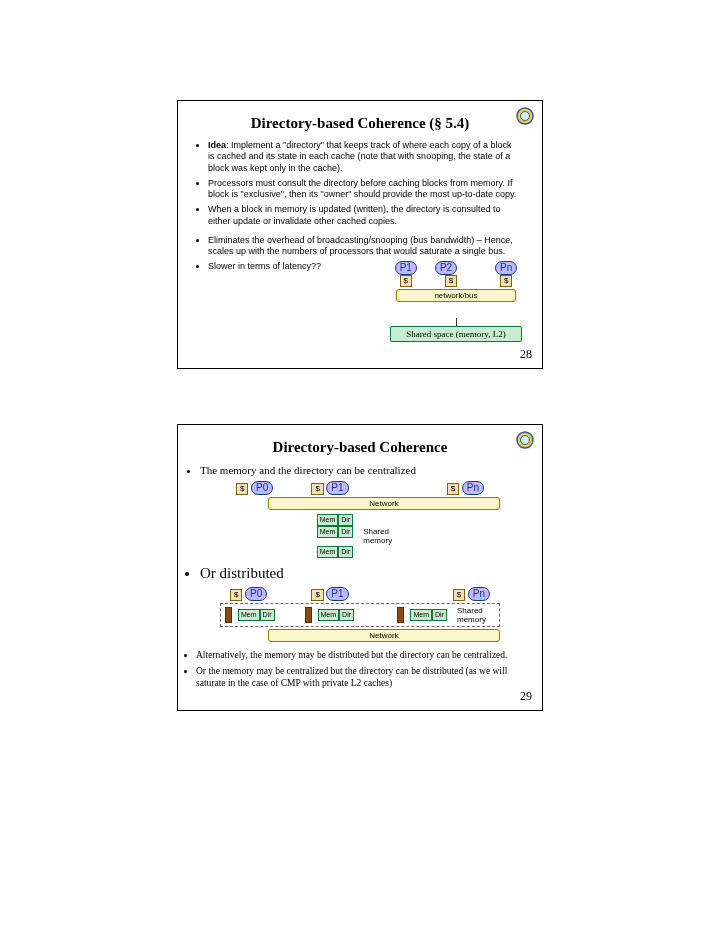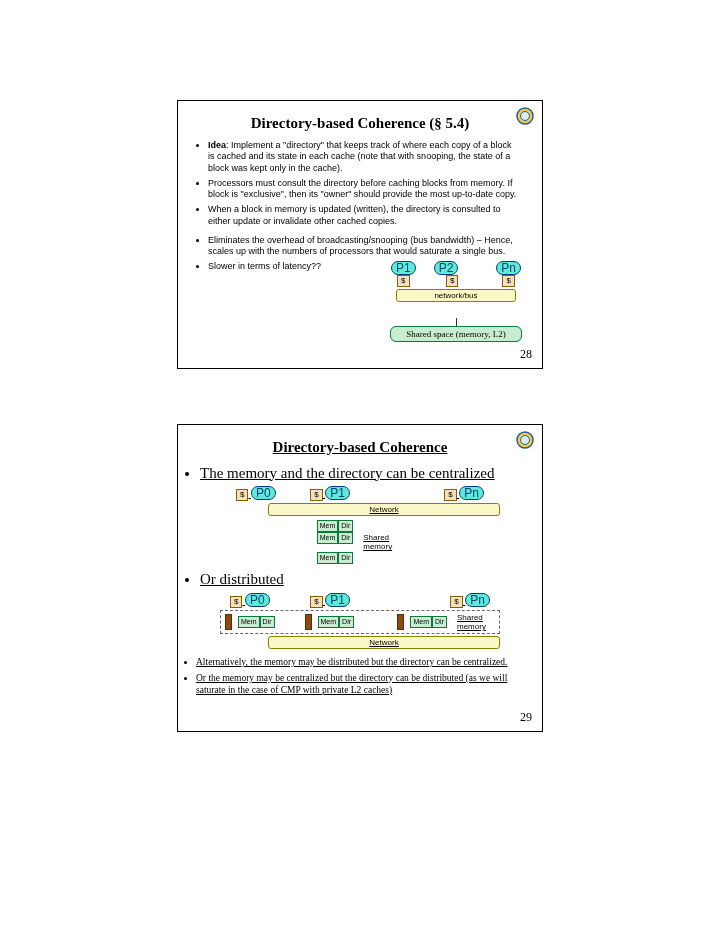--- a/index.html
+++ b/index.html
@@ -53,23 +53,23 @@
   margin-bottom: 4px;
   line-height: 1.25;
 }
 .diagram {
   position: relative;
 }
 
 .proc {
   display: inline-block;
   border: 1px solid #004080;
-  background: #5eead4;
+  background: #c4b5fd;
   color: #004080;
-  font-size: 12px;
+  font-size: 10px;
   padding: 0 4px;
   border-radius: 8px;
   line-height: 12px;
 }
 .cache {
   display: inline-block;
   border: 1px solid #806000;
   background: #f7e0b8;
   font-size: 8px;
   padding: 0 3px;
@@ -154,36 +154,36 @@
         <span class="proc">P2</span><br>
         <span class="cache">$</span>
       </div>
       <div style="text-align:center;margin-left:20px">
         <span class="proc">Pn</span><br>
         <span class="cache">$</span>
       </div>
     </div>
     <div class="bus" style="margin:2px 6px 16px 6px;">network/bus</div>
     <div style="height:8px;border-left:1px solid #333;margin-left:50%"></div>
-    <div class="mem" style="margin:0 0 0 0;border-radius:6px;">Shared space (memory, L2)</div>
+    <div class="mem" style="margin:0 0 0 0;">Shared space (memory, L2)</div>
   </div>
 
   <span class="pagenum">28</span>
 </div>
 
-<div class="slide" style="padding-bottom:28px;text-decoration:underline;">
+<div class="slide" style="padding-bottom:14px;">
   <span class="logo">
     <svg width="18" height="18">
           <circle cx="9" cy="9" r="8" fill="#f4d040" stroke="#2a5aa0" stroke-width="1.5"></circle>
           <circle cx="9" cy="9" r="4.5" fill="#d7ecf7" stroke="#2a5aa0"></circle>
         </svg>
   </span>
   <div class="title">Directory-based Coherence</div>
 
-  <ul class="bullets tnr" style="font-size:15px;margin-left:10px;margin-bottom:2px">
+  <ul class="bullets tnr" style="font-size:11px;margin-left:10px;margin-bottom:2px">
     <li>The memory and the directory can be centralized</li>
   </ul>
 
   <div class="diagram" style="margin:0 30px 6px 30px">
     <div style="display:flex;justify-content:space-between;padding:0 16px 2px 16px;">
       <span><span class="cache">$</span> <span class="proc">P0</span></span>
       <span><span class="cache">$</span> <span class="proc">P1</span></span>
       <span style="margin-left:60px"><span class="cache">$</span> <span class="proc">Pn</span></span>
     </div>
     <div class="bus">Network</div>

